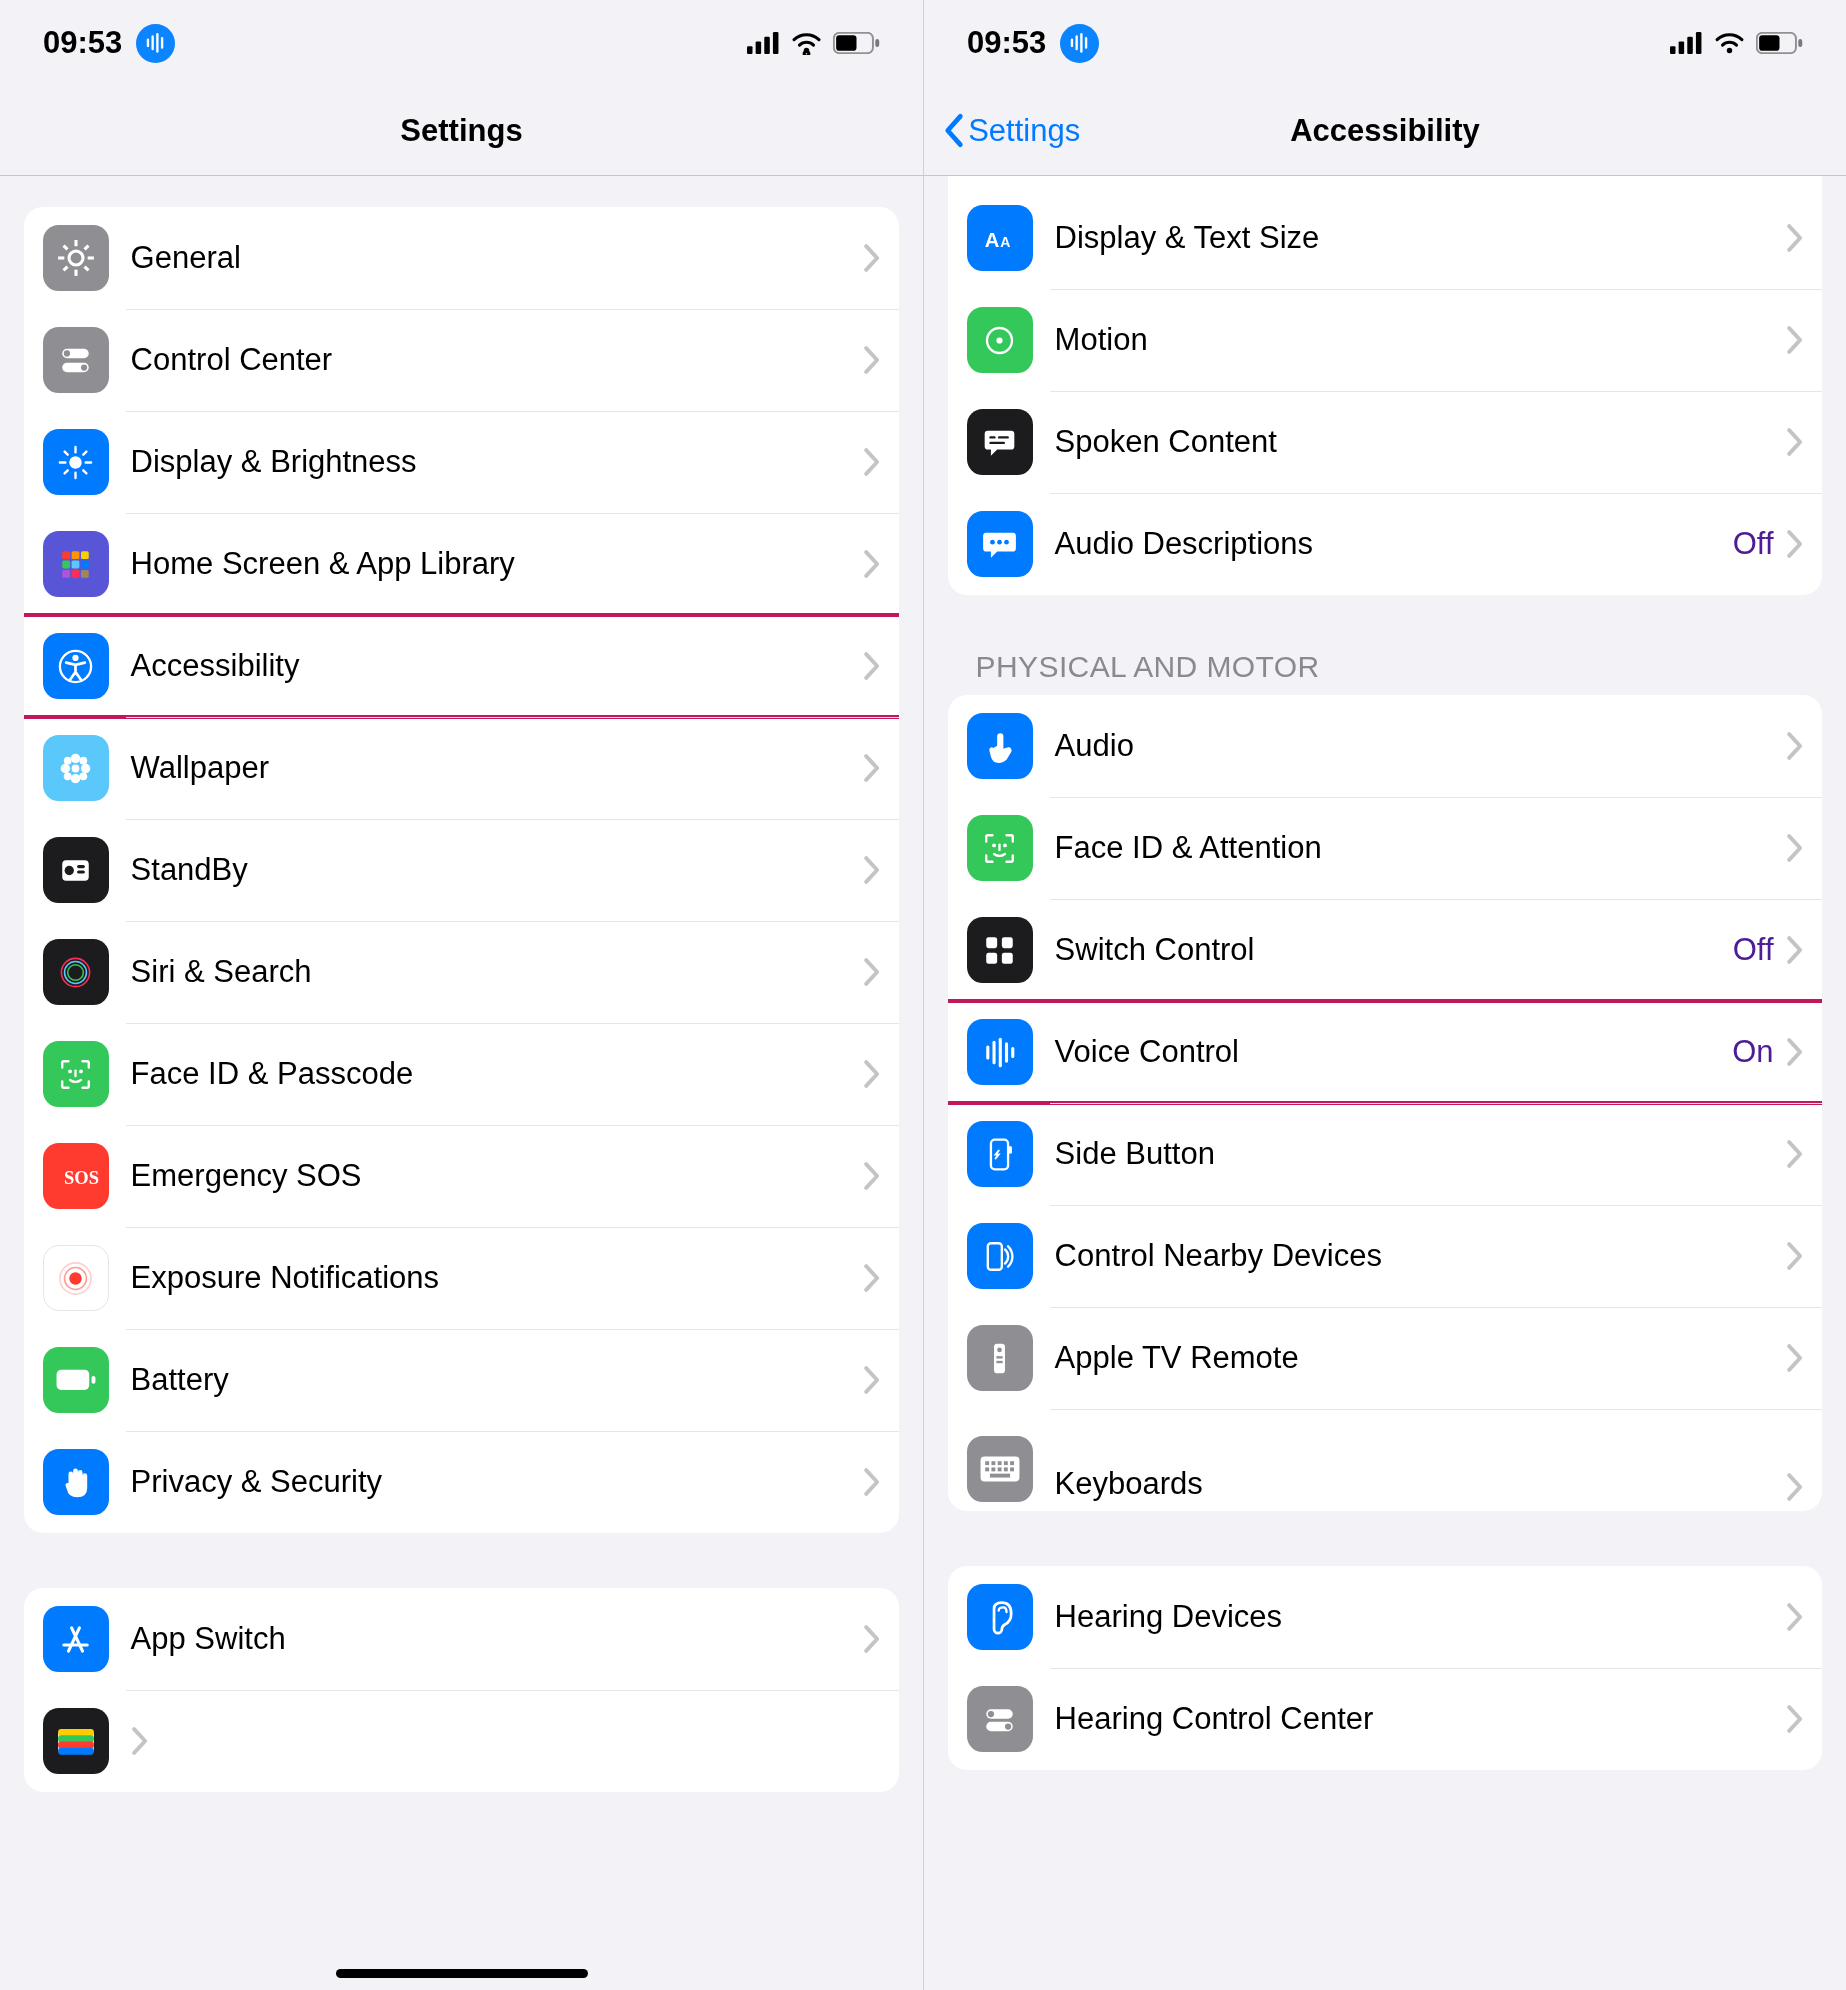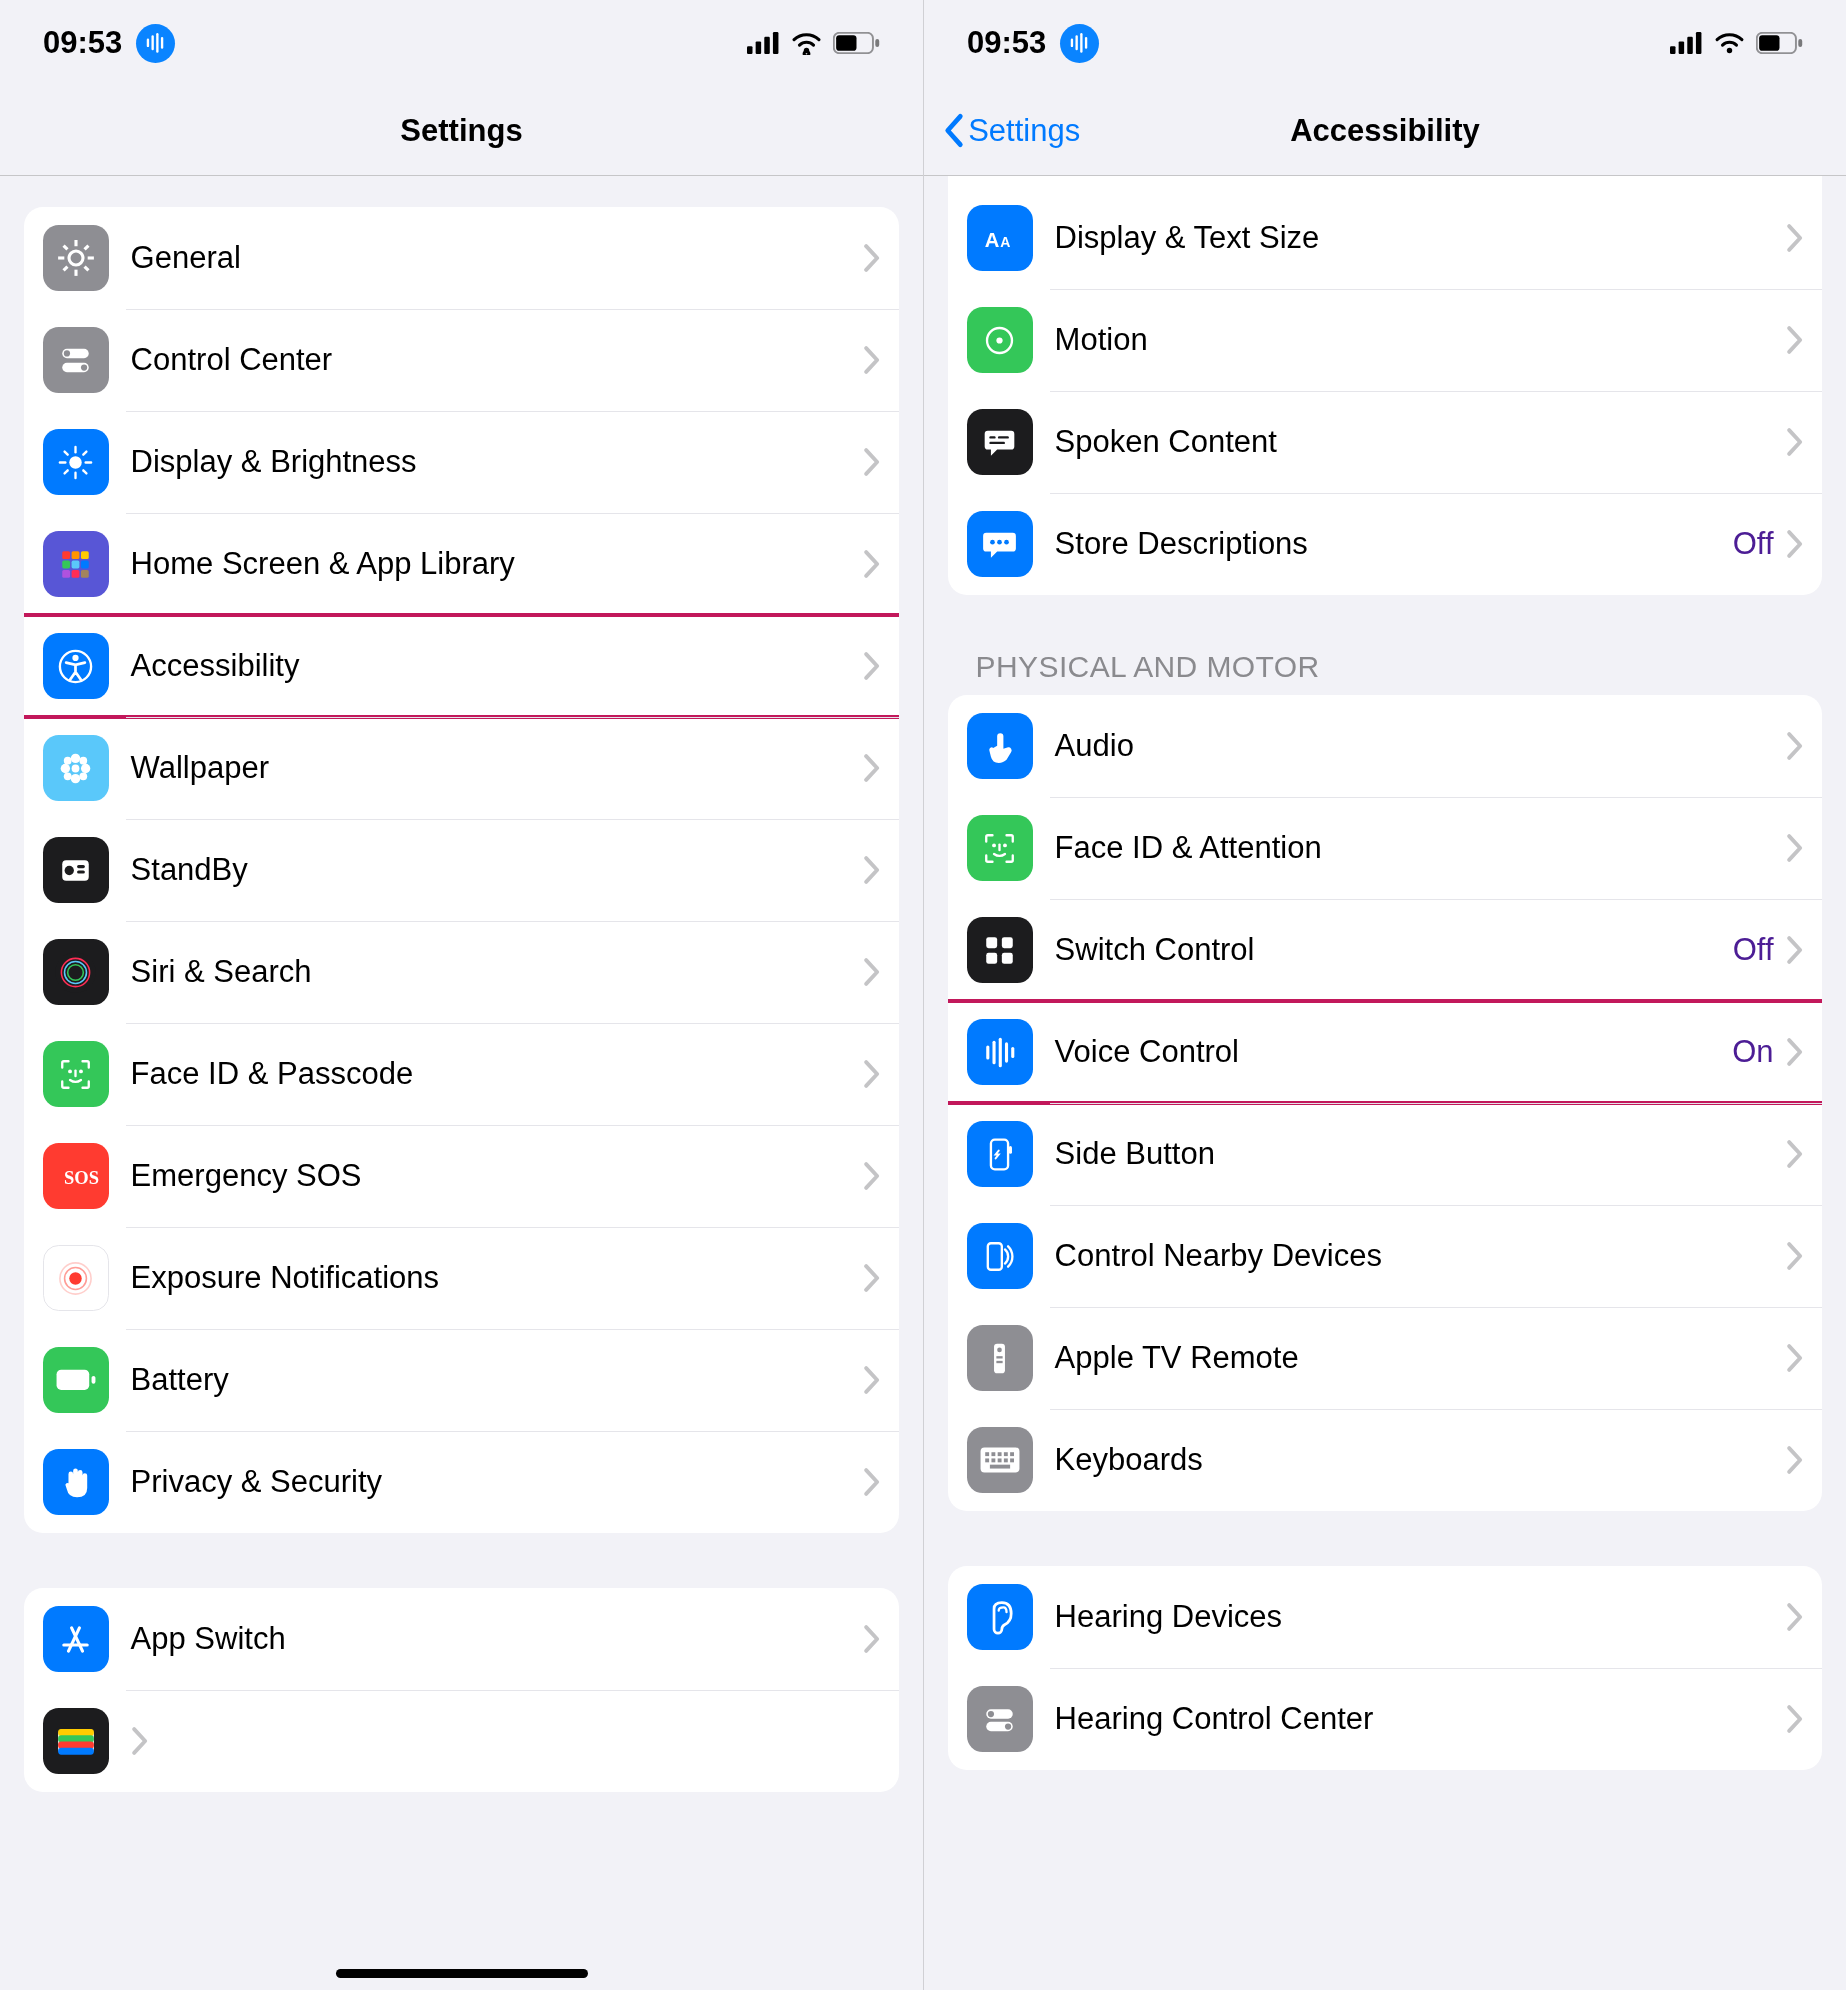--- a/index.html
+++ b/index.html
@@ -445,21 +445,21 @@
           </div>
           <div class="row" style="position: relative;">
             <div class="app-icon bg-blue">
               <svg width="39" height="39" viewBox="0 0 50 50">
                 <path d="M8 10 H42 a4 4 0 0 1 4 4 V30 a4 4 0 0 1 -4 4 H22 L14 42 V34 H8 a4 4 0 0 1 -4 -4 V14 a4 4 0 0 1 4 -4 Z" fill="#fff"></path>
                 <circle cx="16" cy="22" r="3" fill="#007aff"></circle>
                 <circle cx="25" cy="22" r="3" fill="#007aff"></circle>
                 <circle cx="34" cy="22" r="3" fill="#007aff"></circle>
               </svg>
             </div>
-            <div class="row-label">Store Descriptions</div>
+            <div class="row-label">Audio Descriptions</div>
             <div class="row-detail">Off</div>
             <div class="chev">
               <svg width="17.3" height="30" viewBox="0 0 22 38">
                 <polyline points="4,4 18,19 4,34" fill="none" stroke="#c4c4c6" stroke-width="5" stroke-linecap="round" stroke-linejoin="round"></polyline>
               </svg>
             </div>
           </div>
         </div>
         <div class="section-header">PHYSICAL AND MOTOR</div>
         <div class="group">
@@ -569,21 +569,21 @@
                 <rect x="21" y="28" width="8" height="3" fill="#8e8e93"></rect>
               </svg>
             </div>
             <div class="row-label">Apple TV Remote</div>
             <div class="chev">
               <svg width="17.3" height="30" viewBox="0 0 22 38">
                 <polyline points="4,4 18,19 4,34" fill="none" stroke="#c4c4c6" stroke-width="5" stroke-linecap="round" stroke-linejoin="round"></polyline>
               </svg>
             </div>
           </div>
-          <div class="row" style="position: relative;">
+          <div class="row" style="position: relative; align-items: flex-end;">
             <div class="app-icon bg-gray">
               <svg width="42" height="28" viewBox="0 0 54 36">
                 <rect x="2" y="2" width="50" height="32" rx="5" fill="#fff"></rect>
                 <g fill="#8e8e93">
                   <rect x="8" y="8" width="5" height="5"></rect>
                   <rect x="16" y="8" width="5" height="5"></rect>
                   <rect x="24" y="8" width="5" height="5"></rect>
                   <rect x="32" y="8" width="5" height="5"></rect>
                   <rect x="40" y="8" width="5" height="5"></rect>
                   <rect x="8" y="16" width="5" height="5"></rect>

